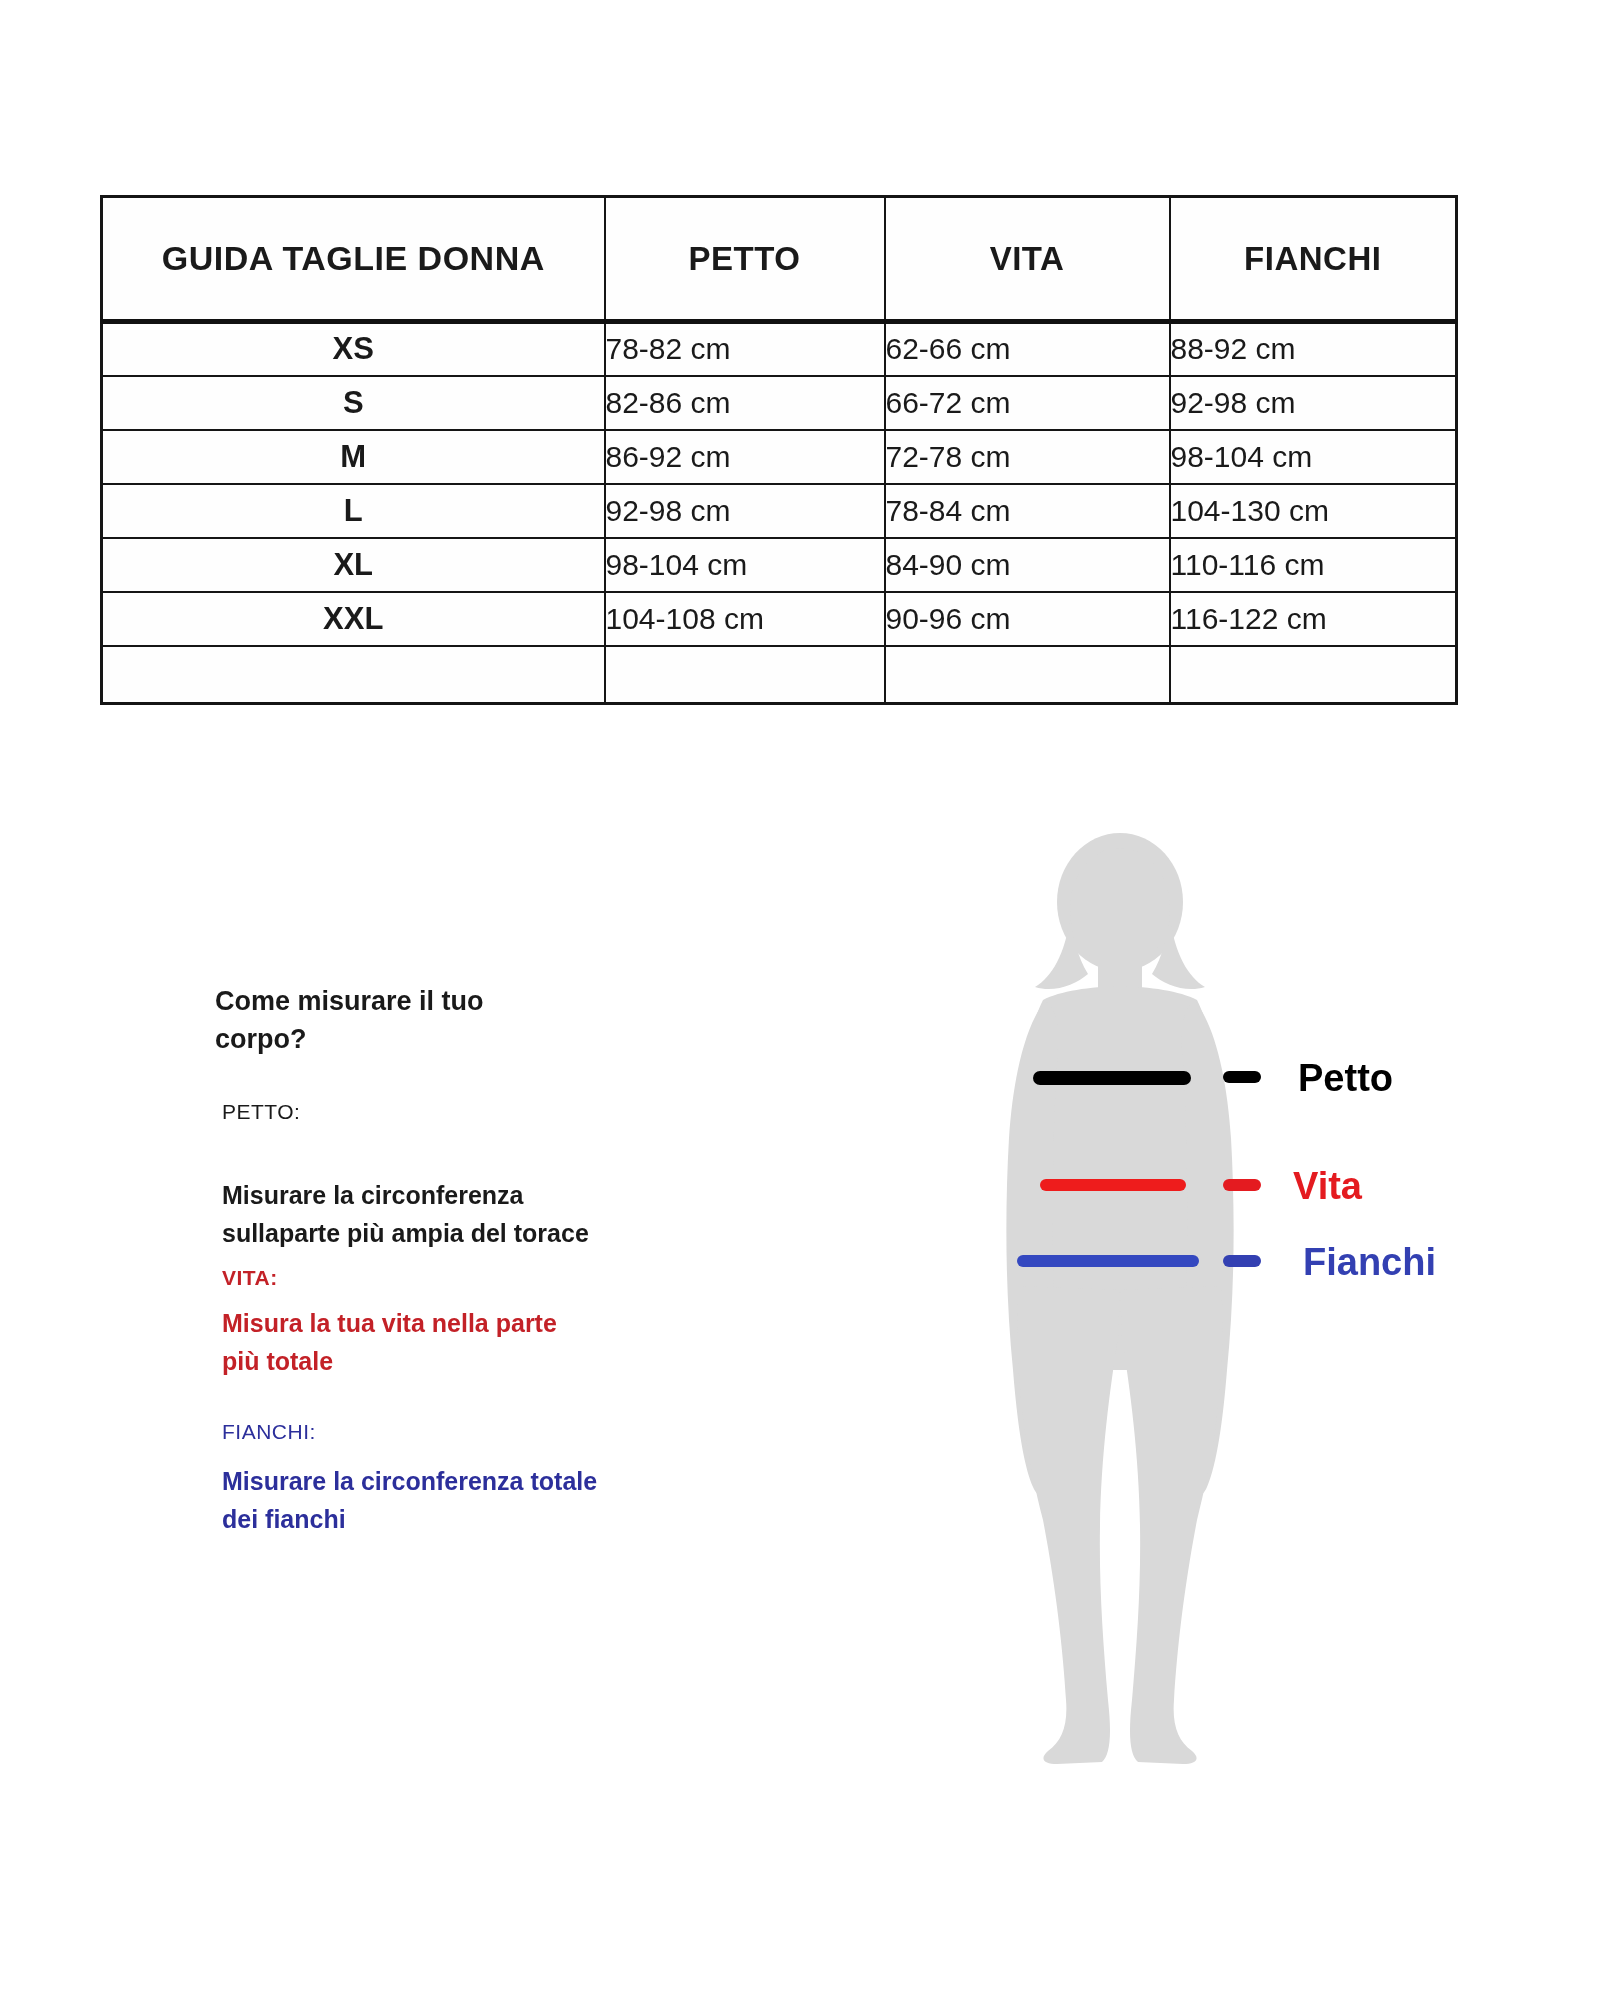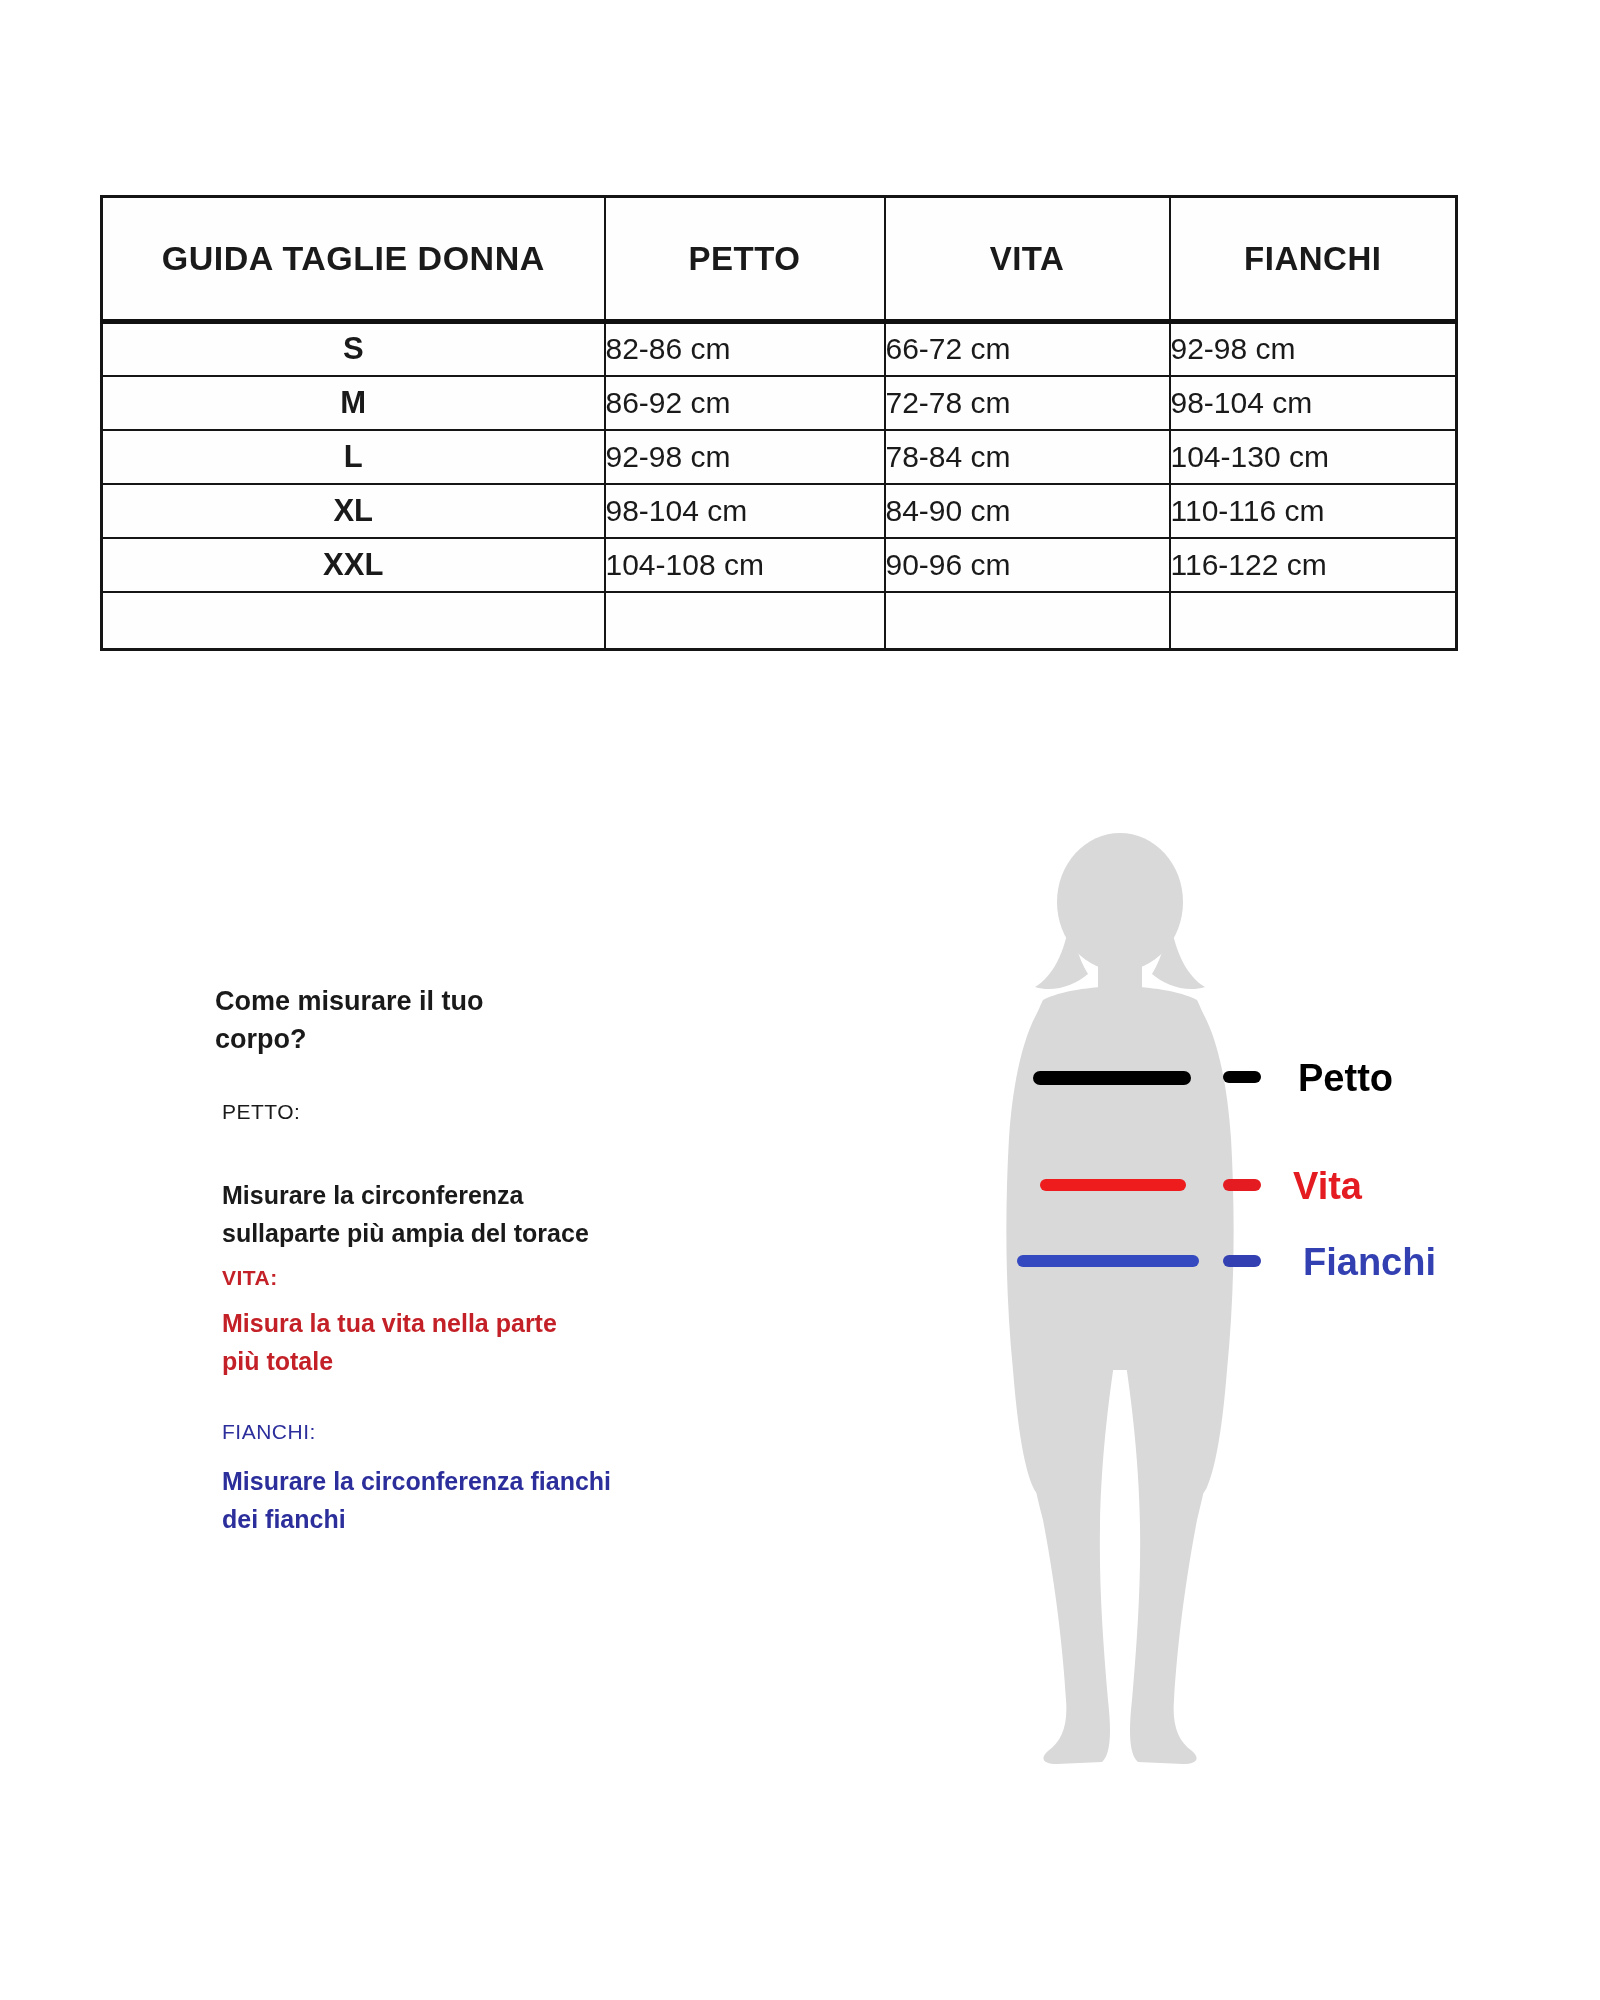--- a/index.html
+++ b/index.html
@@ -66,20 +66,26 @@
       <col class="c-fianchi">
   </colgroup>
   <tbody>
       <tr class="header-row">
     <th class="guide-title">GUIDA TAGLIE DONNA</th>
     <th>PETTO</th>
     <th>VITA</th>
     <th>FIANCHI</th>
   </tr>
   <tr class="data-row">
+    <td class="size-cell">XS</td>
+    <td class="value-cell">78-82 cm</td>
+    <td class="value-cell">62-66 cm</td>
+    <td class="value-cell">88-92 cm</td>
+  </tr>
+  <tr class="data-row">
     <td class="size-cell">S</td>
     <td class="value-cell">82-86 cm</td>
     <td class="value-cell">66-72 cm</td>
     <td class="value-cell">92-98 cm</td>
   </tr>
   <tr class="data-row">
     <td class="size-cell">M</td>
     <td class="value-cell">86-92 cm</td>
     <td class="value-cell">72-78 cm</td>
     <td class="value-cell">98-104 cm</td>
@@ -116,21 +122,21 @@
 
 <div class="txt sec-heading petto-heading">PETTO:</div>
 <div class="txt sec-desc petto-desc"><span>Misurare la circonferenza</span>
 <span>sullaparte più ampia del torace</span></div>
 
 <div class="txt sec-heading vita-heading" style="color: rgb(195, 33, 39);">VITA:</div>
 <div class="txt sec-desc vita-desc" style="color: rgb(195, 33, 39);"><span>Misura la tua vita nella parte</span>
 <span>più totale</span></div>
 
 <div class="txt sec-heading fianchi-heading" style="color: rgb(44, 47, 155); margin-top: 12px;">FIANCHI:</div>
-<div class="txt sec-desc fianchi-desc" style="color: rgb(44, 47, 155);"><span>Misurare la circonferenza fianchi</span>
+<div class="txt sec-desc fianchi-desc" style="color: rgb(44, 47, 155);"><span>Misurare la circonferenza totale</span>
 <span>dei fianchi</span></div>
 
 <div class="figure-wrap">
   <svg width="470" height="940" viewBox="0 0 470 940">
     <g fill="#d9d9d9">
 
       <ellipse cx="215" cy="74" rx="63" ry="69"></ellipse>
       <path d="M 165,90 C 160,126 147,149 130,159 C 149,165 170,157 183,146 C 172,128 168,108 165,90 Z"></path>
       <path d="M 265,90 C 270,126 283,149 300,159 C 281,165 260,157 247,146 C 258,128 262,108 265,90 Z"></path>
 

